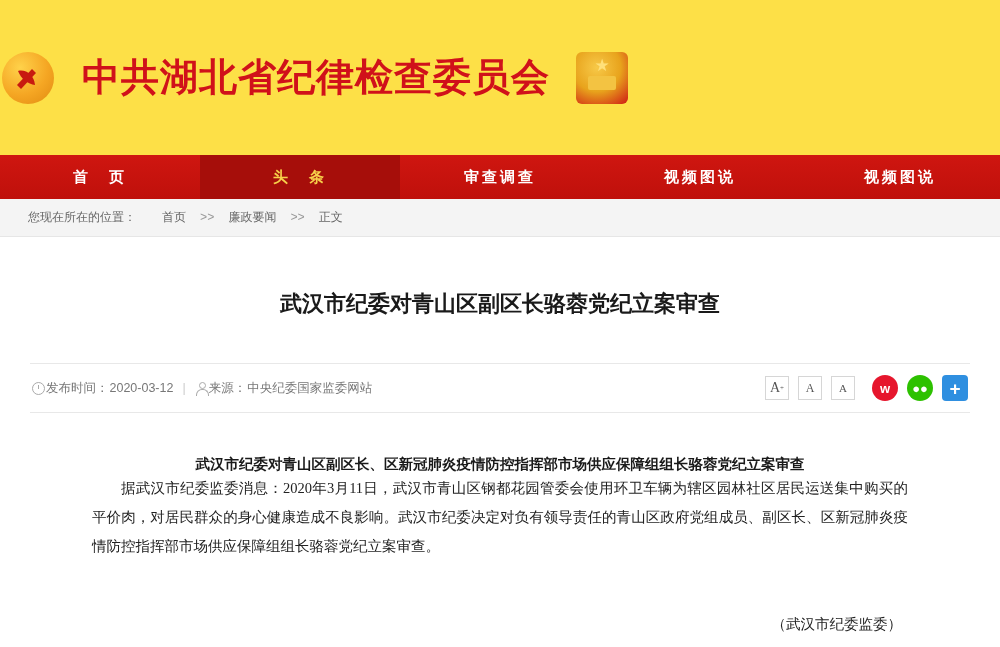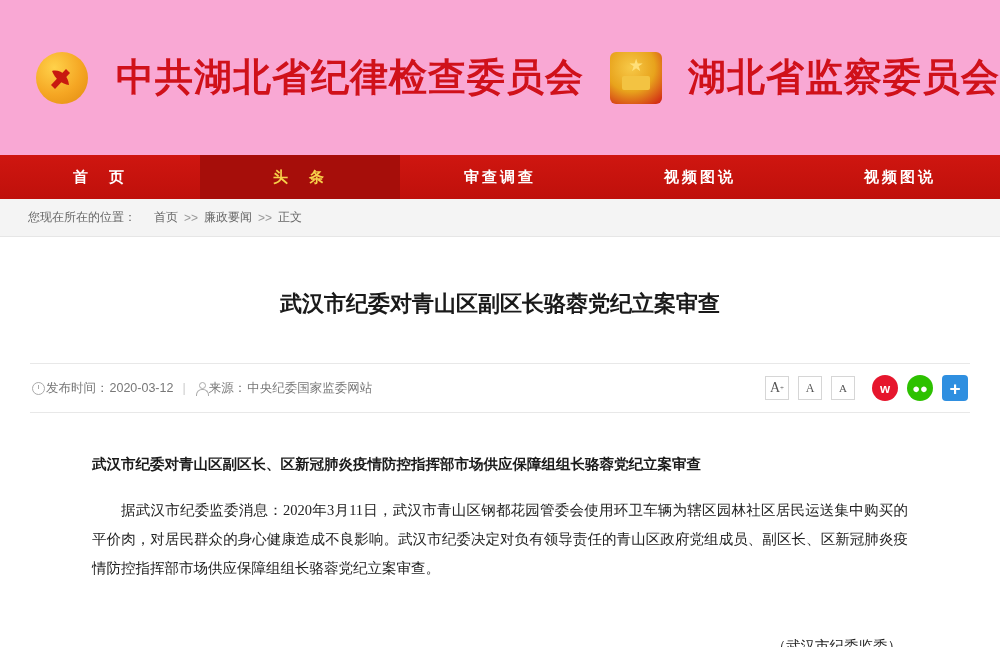--- a/index.html
+++ b/index.html
@@ -14,23 +14,23 @@
     position: relative;
     overflow: hidden;
     background: #ffffff;
   }
 
   
   .masthead {
     height: 155px;
     display: flex;
     align-items: center;
-    justify-content: flex-end;
+    justify-content: flex-start;
     gap: 26px;
-    background: #f9a8d4;
+    background: #fde047;
   }
   .emblem-party {
     width: 56px; height: 56px;
     position: relative;
     flex: 0 0 auto;
   }
   .emblem-party .circle {
     position: absolute;
     left: 2px; top: 2px;
     width: 52px; height: 52px;
@@ -111,21 +111,22 @@
   
   .breadcrumb {
     height: 38px;
     background: #f4f4f4;
     border-bottom: 1px solid #e6e6e6;
     display: flex;
     align-items: center;
     padding-left: 28px;
     font-size: 12px;
     color: #666666;
-    gap: 6px;
+    gap: 14px;
+    font-family: Liberation Mono, monospace;
   }
   .breadcrumb .bc-label { margin-right: 12px; }
   .breadcrumb a { color: #666666; text-decoration: none; }
   .breadcrumb .sep { color: #999999; }
 
   
   .article-wrap {
     padding: 0 30px;
   }
   .article-title {
@@ -224,25 +225,24 @@
   }
   .share-weibo { background: #e6162d; margin-left: 8px; border-radius: 50%; }
   .share-wechat { background: #2dc100; border-radius: 50%; }
   .share-more { background: #2f8fe0; border-radius: 4px; font-size: 19px; line-height: 1; }
 
   
   .body-wrap {
     padding: 42px 62px 0 62px;
   }
   .body-subtitle {
-    text-align: left;
+    text-align: center;
     font-size: 14.5px;
     font-weight: bold;
     color: #1a1a1a;
-    margin-bottom: 22px;
     font-family: "Liberation Serif", serif;
   }
   .body-paragraph {
     font-size: 14.5px;
     line-height: 2.0;
     color: #222222;
     text-indent: 2em;
     text-align: justify;
     font-family: "Liberation Serif", serif;
   }
@@ -266,21 +266,20 @@
       <svg class="hammer" viewBox="0 0 30 30">
         <path d="M5 22 L20 6 L24 10 L9 26 Z" fill="#c81a10"></path>
         <path d="M6 8 C14 6 22 12 23 22 C16 21 9 16 6 8 Z" fill="#c81a10"></path>
       </svg>
     </div>
     <div class="title-party">中共湖北省纪律检查委员会</div>
     <div class="emblem-state">
       <div class="star">★</div>
       <div class="gate"></div>
     </div>
-    <div class="title-state">湖北省监察委员会</div>
   </div>
 
   <div class="navbar">
     <div class="nav-item">首　页</div>
     <div class="nav-item active">头　条</div>
     <div class="nav-item">审查调查</div>
     <div class="nav-item">视频图说</div>
     <div class="nav-item">视频图说</div>
   </div>
 

